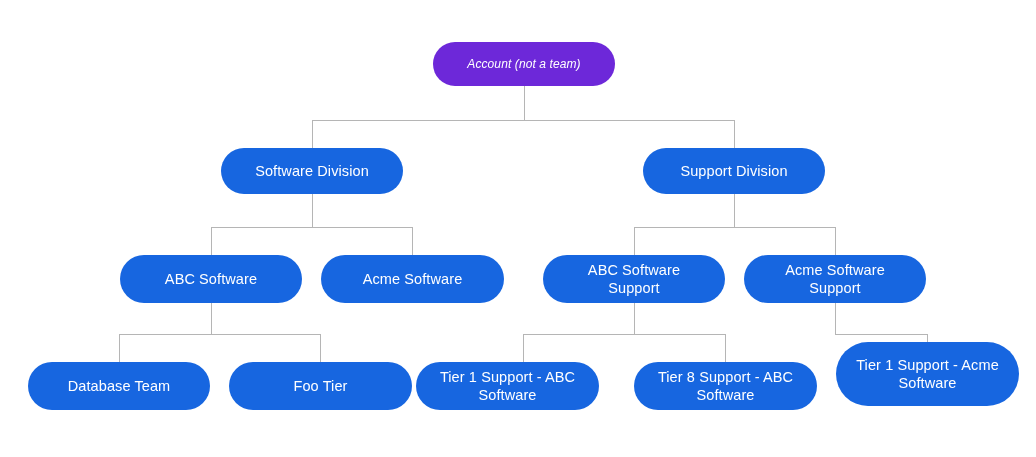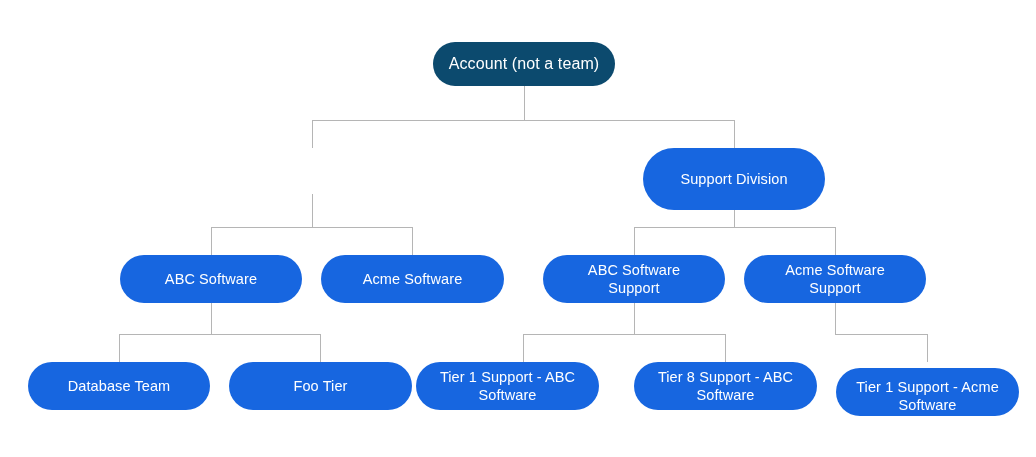--- a/index.html
+++ b/index.html
@@ -49,22 +49,23 @@
     padding: 2px 12px;
     cursor: pointer;
     user-select: none;
   }
   .node-label {
     display: block;
     width: 100%;
     white-space: pre-line;
   }
   .node.root {
-    background: #0c4a6e;
-    font-size: 16px;
+    background: #6d28d9;
+    font-size: 12px;
+    font-style: italic;
   }
   .node.branch {
     background: #1766e0;
   }
 </style>
 </head>
 <body>
 
 <div id="chart-root">
   <svg id="connector-layer" viewBox="0 0 1036 457" width="1036" height="457" aria-hidden="true">
@@ -89,21 +90,24 @@
       <path d="M523.5 334 L523.5 362" stroke="#b5b5b5" stroke-width="1" fill="none" shape-rendering="crispEdges"></path>
       <path d="M725.5 334 L725.5 362" stroke="#b5b5b5" stroke-width="1" fill="none" shape-rendering="crispEdges"></path>
       <path d="M835 303 L835 334" stroke="#b5b5b5" stroke-width="1" fill="none" shape-rendering="crispEdges"></path>
       <path d="M835 334 L927.5 334" stroke="#b5b5b5" stroke-width="1" fill="none" shape-rendering="crispEdges"></path>
       <path d="M927.5 334 L927.5 362" stroke="#b5b5b5" stroke-width="1" fill="none" shape-rendering="crispEdges"></path>
     </svg>
   <div id="node-layer">
       <div class="node root" style="left: 433px; top: 42px; width: 182px; height: 44px;">
         <span class="node-label">Account (not a team)</span>
       </div>
-      <div class="node branch" style="left: 643px; top: 148px; width: 182px; height: 62px;">
+      <div class="node branch" style="left: 221px; top: 148px; width: 182px; height: 46px;">
+        <span class="node-label">Software Division</span>
+      </div>
+      <div class="node branch" style="left: 643px; top: 148px; width: 182px; height: 46px;">
         <span class="node-label">Support Division</span>
       </div>
       <div class="node branch" style="left: 120px; top: 255px; width: 182px; height: 48px;">
         <span class="node-label">ABC Software</span>
       </div>
       <div class="node branch" style="left: 321px; top: 255px; width: 183px; height: 48px;">
         <span class="node-label">Acme Software</span>
       </div>
       <div class="node branch" style="left: 543px; top: 255px; width: 182px; height: 48px;">
         <span class="node-label">ABC Software
@@ -120,18 +124,18 @@
         <span class="node-label">Foo Tier</span>
       </div>
       <div class="node branch" style="left: 416px; top: 362px; width: 183px; height: 48px;">
         <span class="node-label">Tier 1 Support - ABC
 Software</span>
       </div>
       <div class="node branch" style="left: 634px; top: 362px; width: 183px; height: 48px;">
         <span class="node-label">Tier 8 Support - ABC
 Software</span>
       </div>
-      <div class="node branch" style="left: 836px; top: 368px; width: 183px; height: 48px; align-items: flex-end;">
+      <div class="node branch" style="left: 836px; top: 342px; width: 183px; height: 64px;">
         <span class="node-label">Tier 1 Support - Acme
 Software</span>
       </div>
     </div>
 </div>
 
 </body></html>

